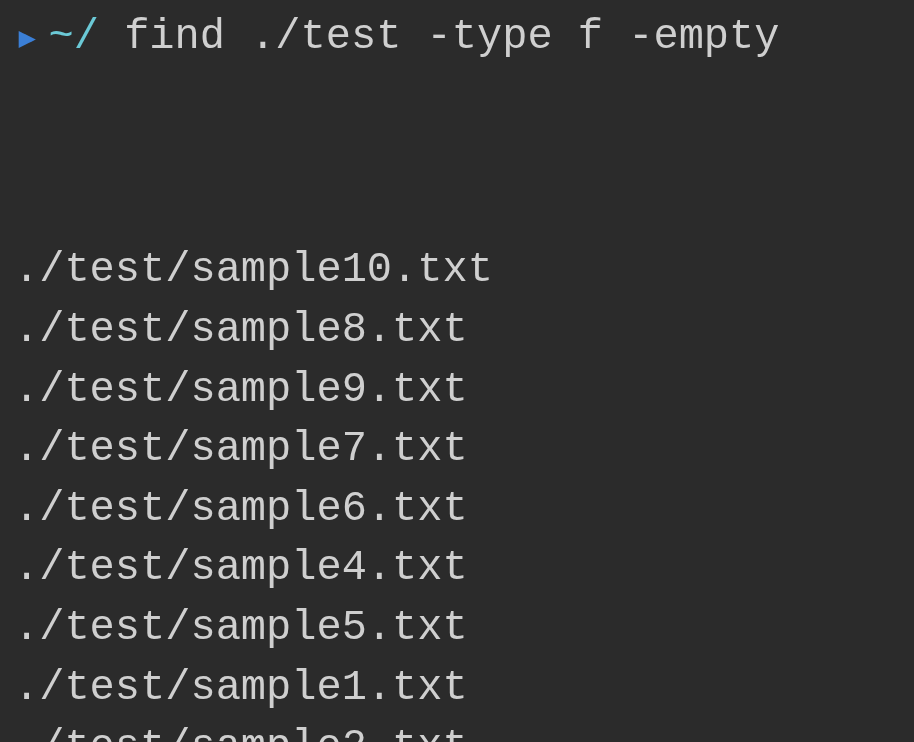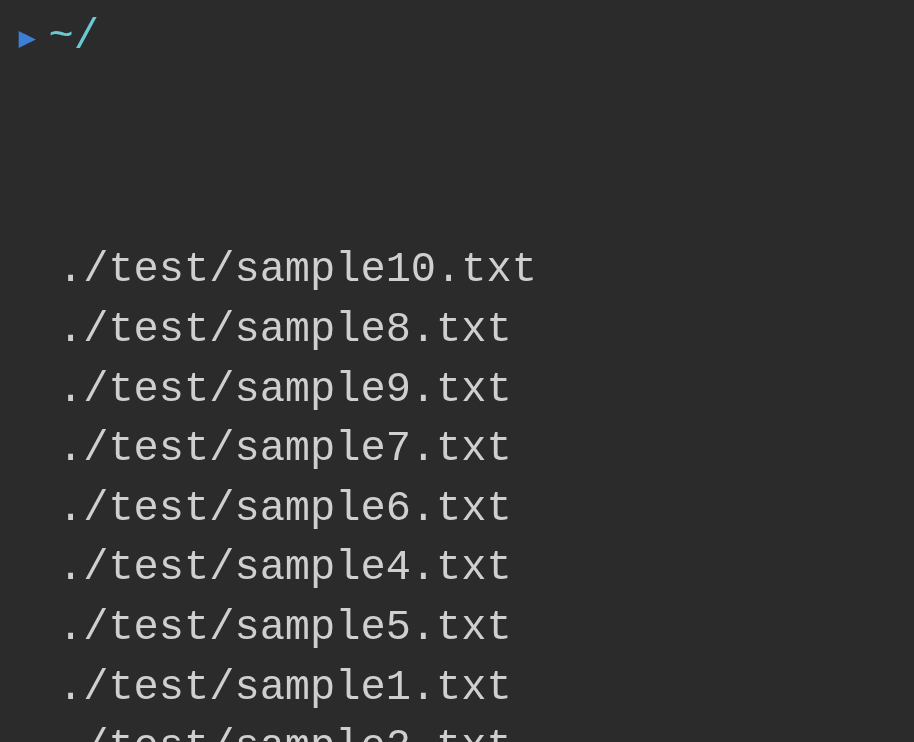--- a/index.html
+++ b/index.html
@@ -47,28 +47,28 @@
       color: #cfcfcf;
       font-weight: 400;
     }
     .output {
       color: #cfcfcf;
       line-height: 1.42;
       white-space: pre;
     }
     .output-line {
       display: block;
-      margin-left: 44px;
     }
   </style>
 </head>
 <body>
 
 <div class="terminal">
   <div class="prompt-line">
     <span class="arrow">▸</span>
     <span class="apple-icon"></span>
     <span class="prompt-path">~/</span>
+    <span class="command-text"> <span>find ./test -type f -empty</span></span>
   </div>
   <div class="output">
   <span class="output-line">./test/sample10.txt</span><span class="output-line">./test/sample8.txt</span><span class="output-line">./test/sample9.txt</span><span class="output-line">./test/sample7.txt</span><span class="output-line">./test/sample6.txt</span><span class="output-line">./test/sample4.txt</span><span class="output-line">./test/sample5.txt</span><span class="output-line">./test/sample1.txt</span><span class="output-line">./test/sample2.txt</span></div>
 
 </div>
 
 </body></html>

